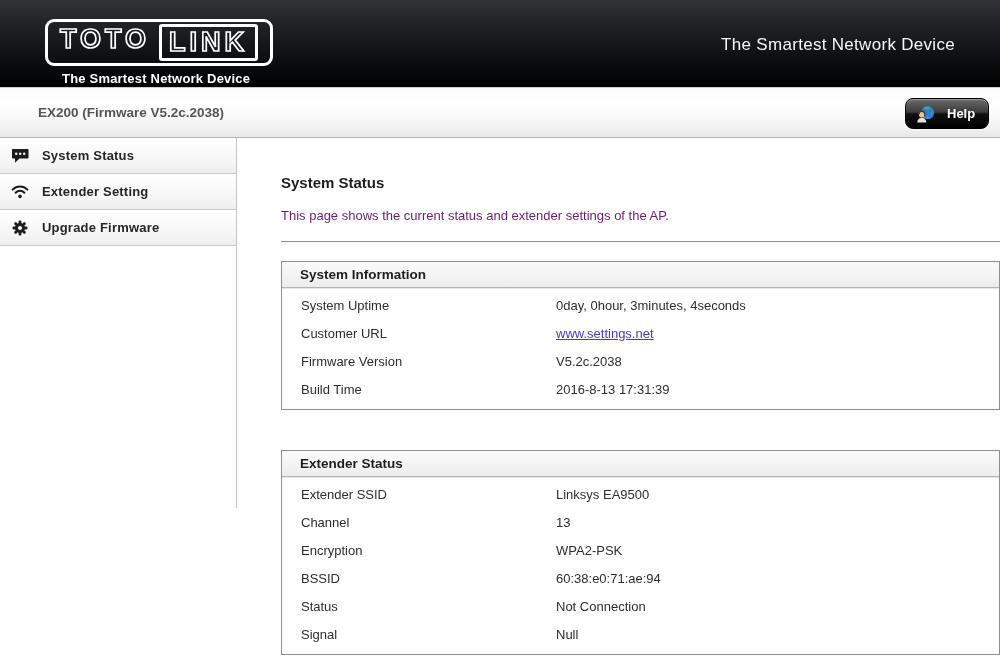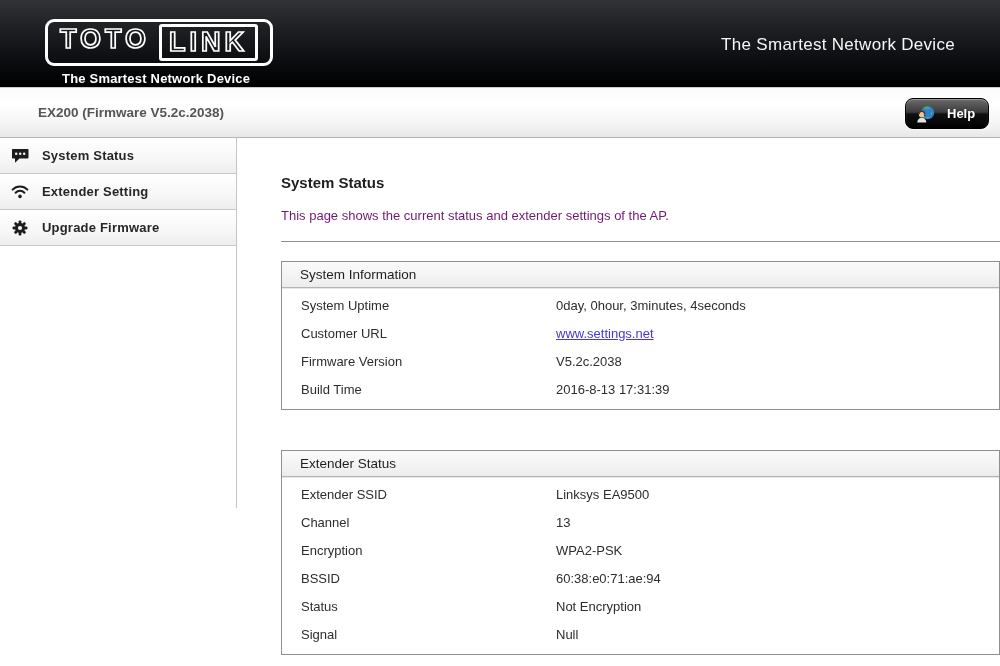--- a/index.html
+++ b/index.html
@@ -54,21 +54,21 @@
   .content { flex:1; padding-left:44px; background:#fff; }
   .page-title { margin-top:36px; font-size:15px; font-weight:700; color:#1e1e1e; line-height:18px; }
   .page-desc { margin-top:16px; font-size:13px; color:#701a75; line-height:16px; }
   .rule { margin-top:17px; height:1px; background:#8d8d8d; }
 
   
   .panel { border:1px solid #8f8f8f; margin-top:19px; background:#fff; }
   .panel + .panel { margin-top:40px; }
   .panel-header {
     height:26px; line-height:26px; padding-left:18px;
-    font-size:13.5px; font-weight:400; color:#1e1e1e;
+    font-size:13.5px; font-weight:700; color:#1e1e1e;
     background:linear-gradient(180deg,#fafafa 0%,#f3f3f3 60%,#ececec 100%);
     border-bottom:1px solid #b3b3b3;
     box-shadow:0 1px 0 rgba(230,230,230,.9);
   }
   .panel-body { padding:3px 0 6px; }
   .prow { height:28px; display:flex; align-items:center; font-size:13px;gap:32px; }
   .prow .plabel { width:242px; padding-left:19px; color:#2d2d2d; }
   .prow .pvalue { color:#2d2d2d; }
   a.pvalue.link { text-decoration:underline; cursor:pointer; }
 </style>
@@ -189,21 +189,21 @@
           <div class="prow">
             <span class="plabel">Encryption</span>
             <span class="pvalue">WPA2-PSK</span>
           </div>
           <div class="prow">
             <span class="plabel">BSSID</span>
             <span class="pvalue">60:38:e0:71:ae:94</span>
           </div>
           <div class="prow">
             <span class="plabel">Status</span>
-            <span class="pvalue">Not Encryption</span>
+            <span class="pvalue">Not Connection</span>
           </div>
           <div class="prow">
             <span class="plabel">Signal</span>
             <span class="pvalue">Null</span>
           </div>
         </div>
       </section>
     </div>
   </div>
 </div>

